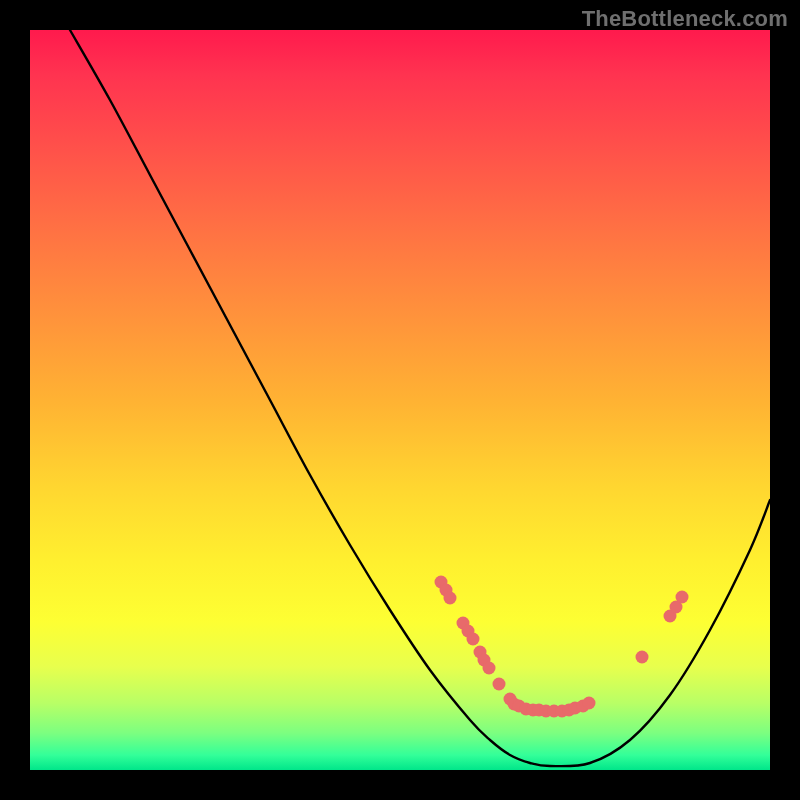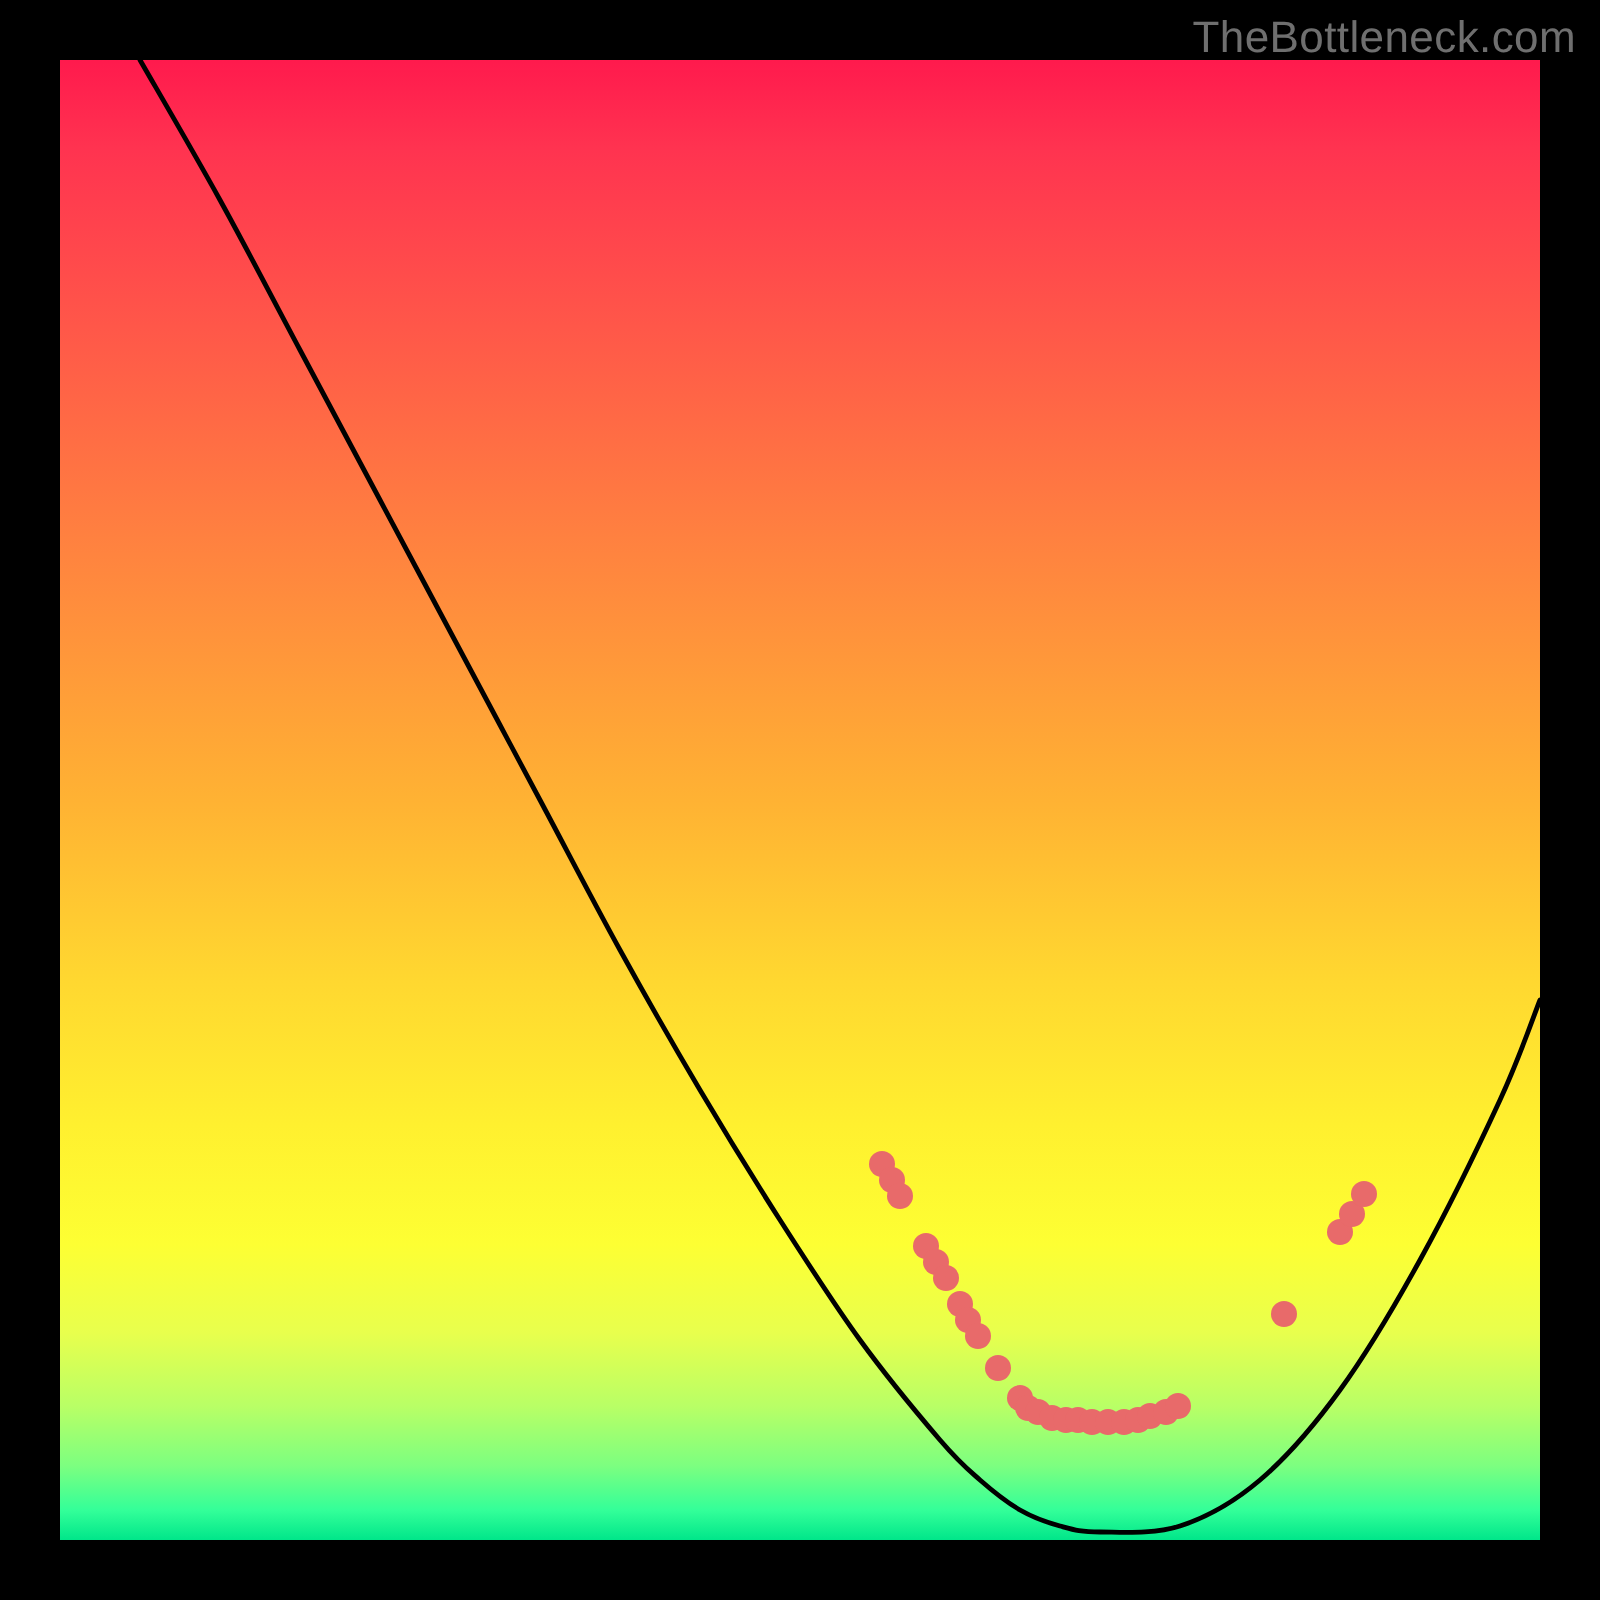--- a/index.html
+++ b/index.html
@@ -31,21 +31,21 @@
       #7cff80 95%,
       #33ff99 98%,
       #00e68a 100%);
   }
   .watermark {
     position: absolute;
     top: 6px;
     right: 12px;
     color: #6f6f6f;
     font-size: 22px;
-    font-weight: 400;
+    font-weight: 700;
     letter-spacing: 0.2px;
     pointer-events: none;
     user-select: none;
   }
   svg.curve {
     position: absolute;
     left: 0;
     top: 0;
     width: 740px;
     height: 740px;

